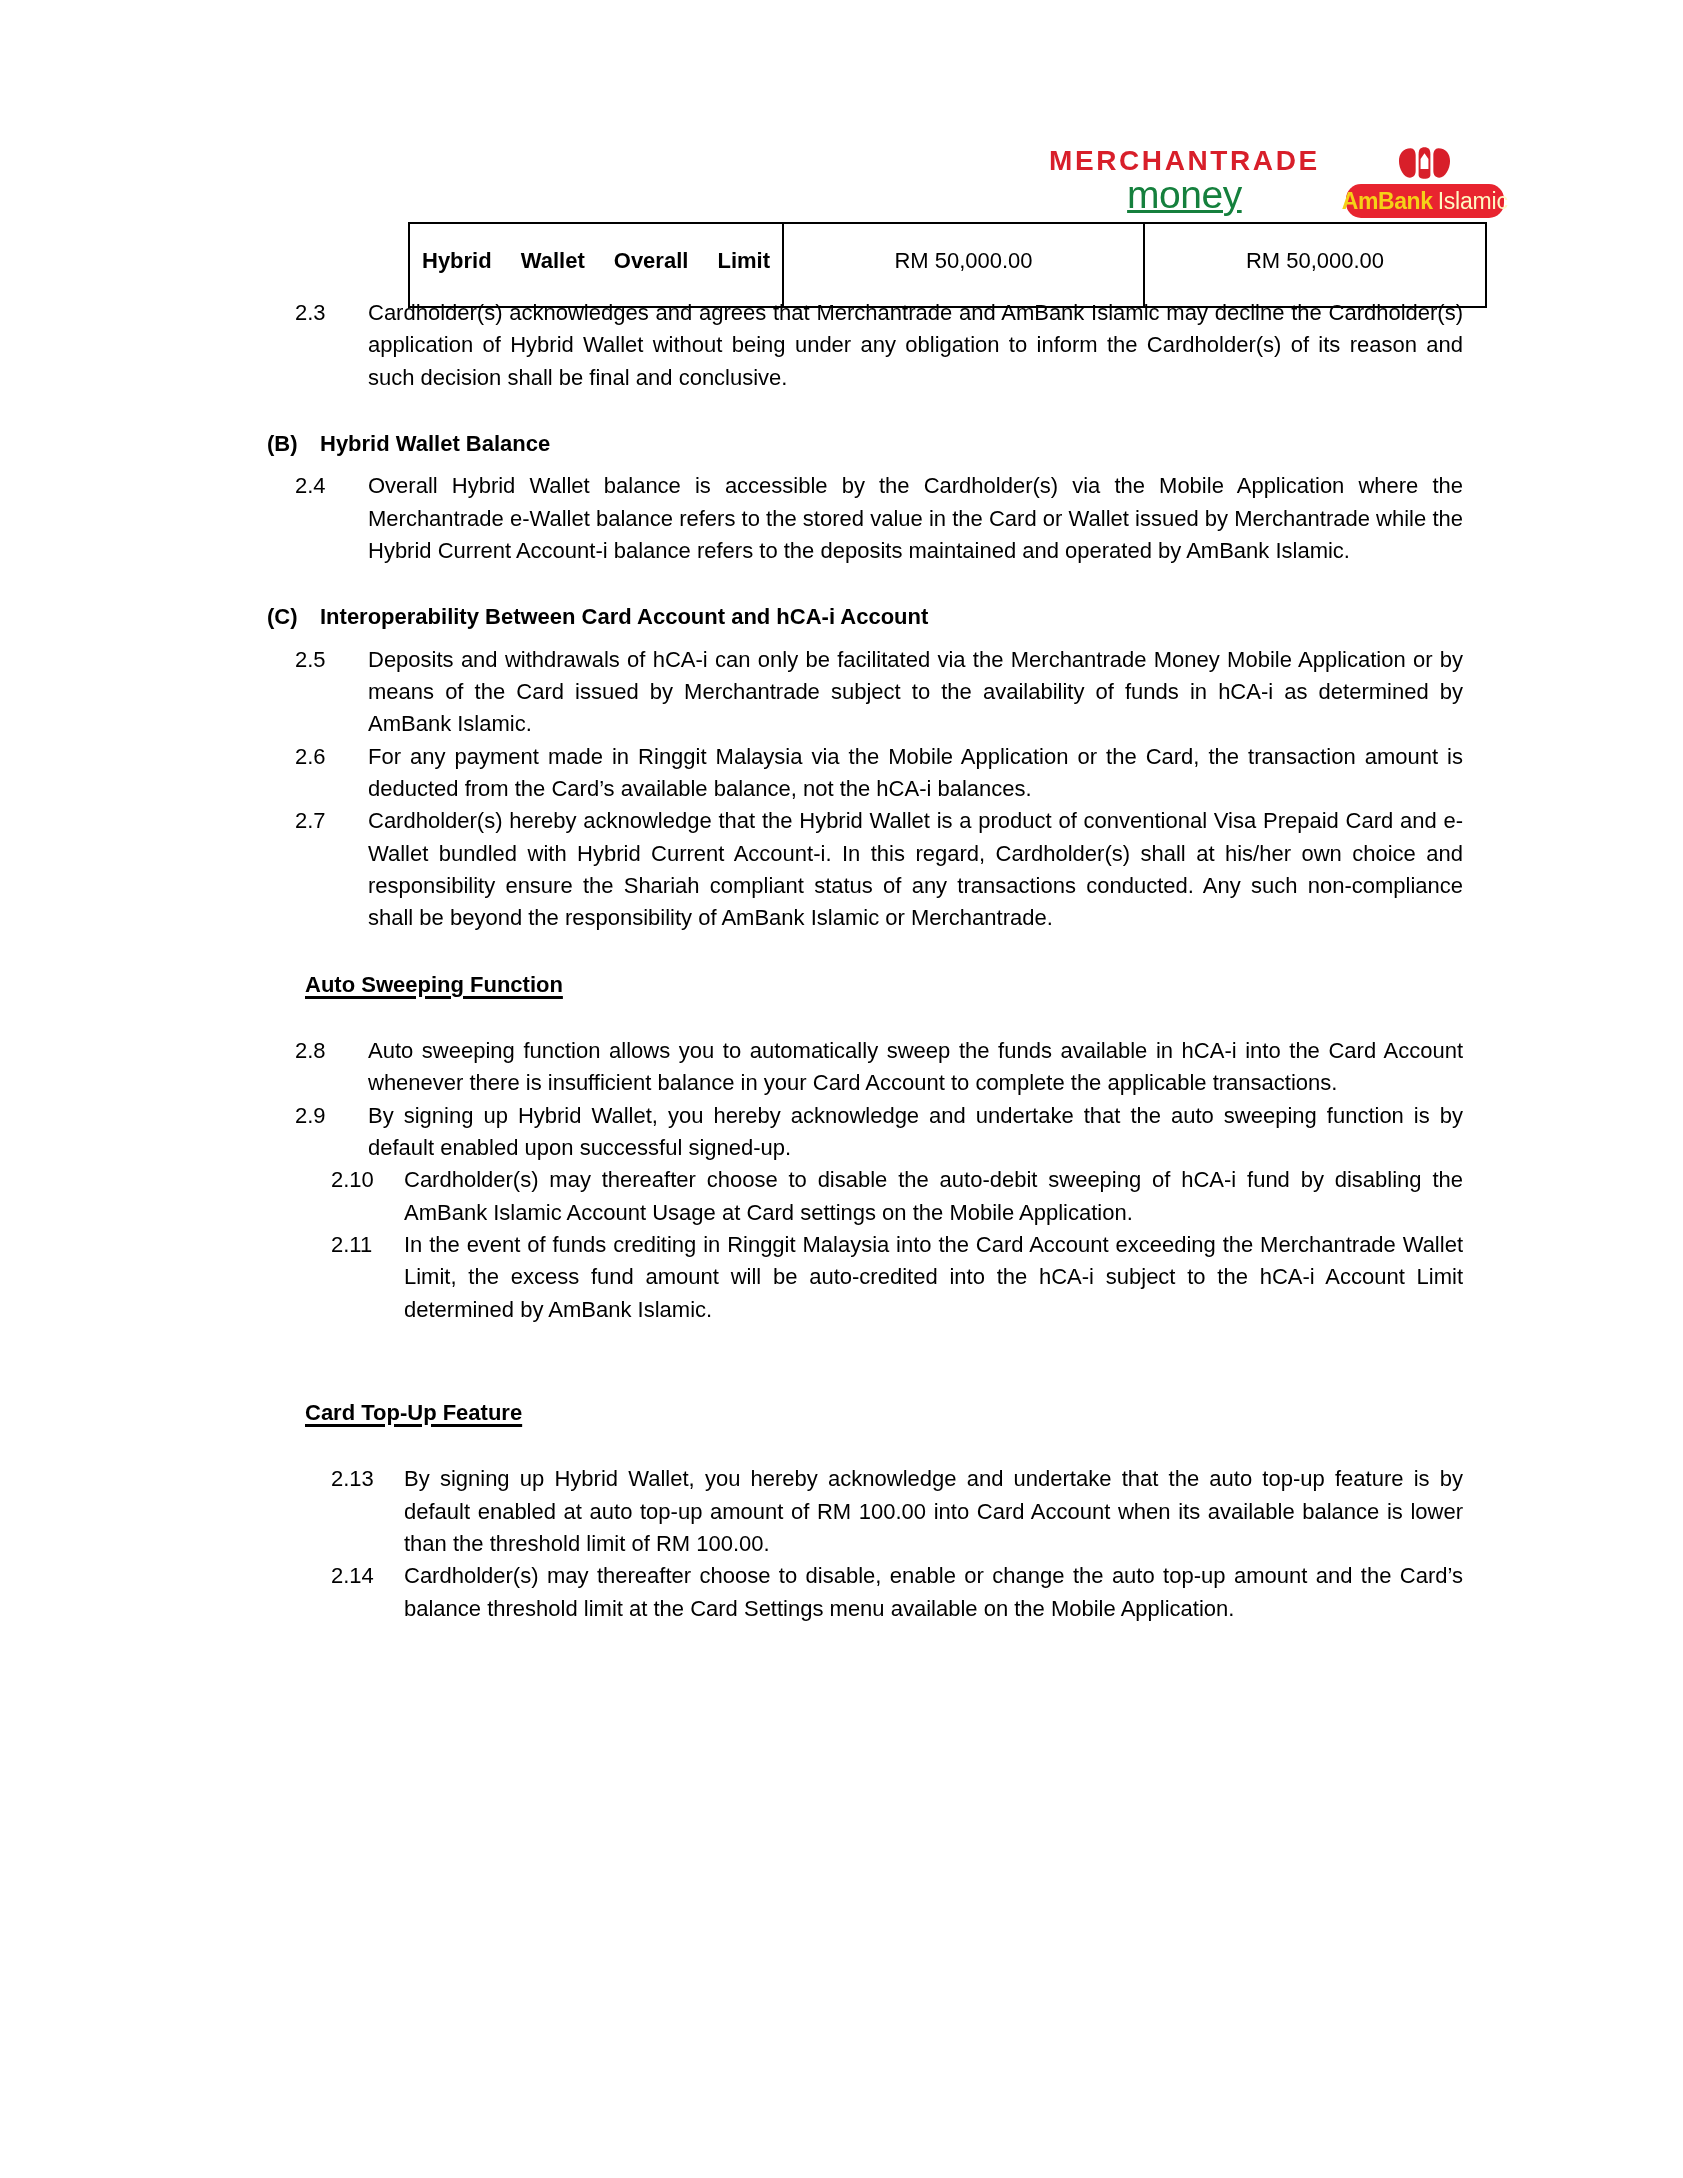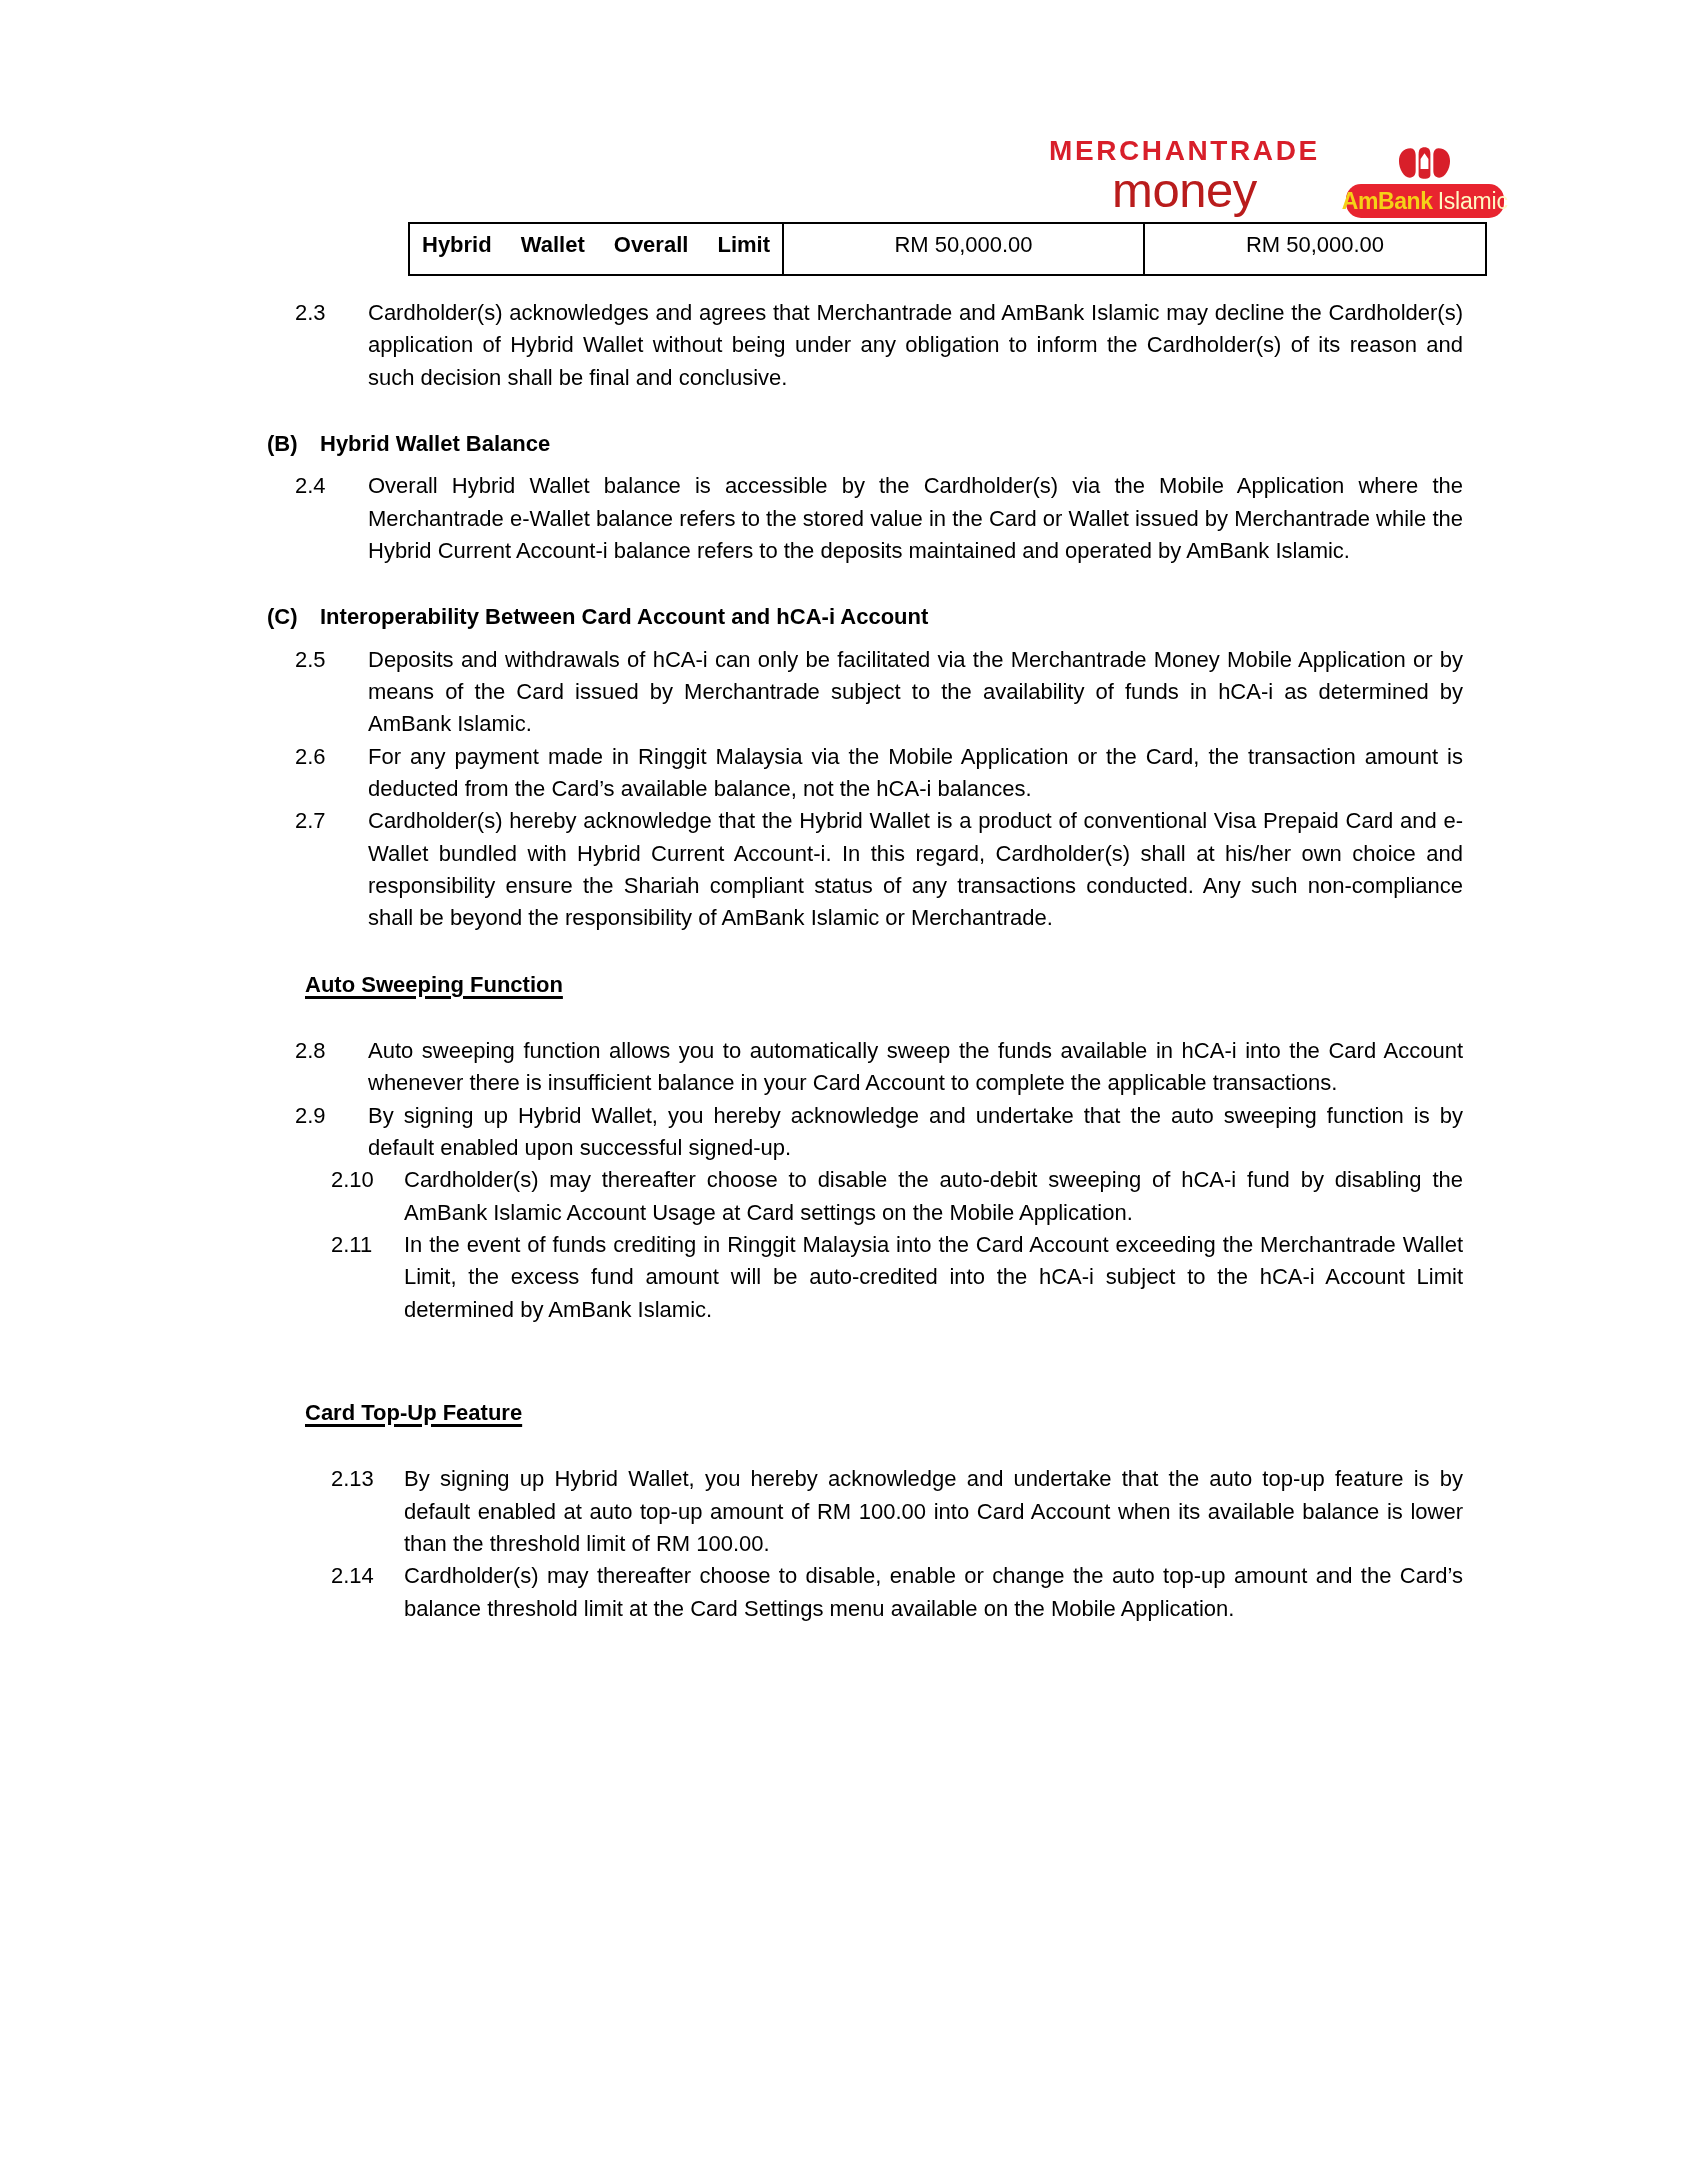--- a/index.html
+++ b/index.html
@@ -48,25 +48,26 @@
     font-family: "Liberation Sans", sans-serif;
     font-size: 28px;
     font-weight: 700;
     letter-spacing: 2.6px;
     color: #d81f2a;
     line-height: 1;
     margin-bottom: 1px;
   }
   .mtm-bottom {
     font-family: "Liberation Sans", sans-serif;
-    font-size: 49px;
+    font-size: 39px;
     font-weight: 400;
     letter-spacing: -0.5px;
-    color: #b91c1c;
+    color: #15803d;
     line-height: 0.98;
+    text-decoration: underline;
   }
 
   .amb-logo {
     display: flex;
     flex-direction: column;
     align-items: center;
     justify-content: flex-end;
     width: 158px;
   }
   .amb-mark {
@@ -112,23 +113,23 @@
     top: 222px;
     width: 1077px;
     border-collapse: collapse;
     table-layout: fixed;
   }
   .limit-table td {
     border: 2px solid #000000;
     font-family: "Liberation Sans", sans-serif;
     font-size: 22px;
     line-height: 1.33;
-    padding: 6px 12px 8px 12px;
+    padding: 22px 12px 8px 12px;
     vertical-align: top;
-    height: 52px;
+    height: 84px;
     box-sizing: border-box;
   }
   .limit-table td.c1 { width: 374px; font-weight: 700; text-align: justify; text-align-last: justify; }
   .limit-table td.c2 { width: 361px; text-align: center; }
   .limit-table td.c3 { width: 342px; text-align: center; }
 
   
   .content {
     position: absolute;
     left: 0;

